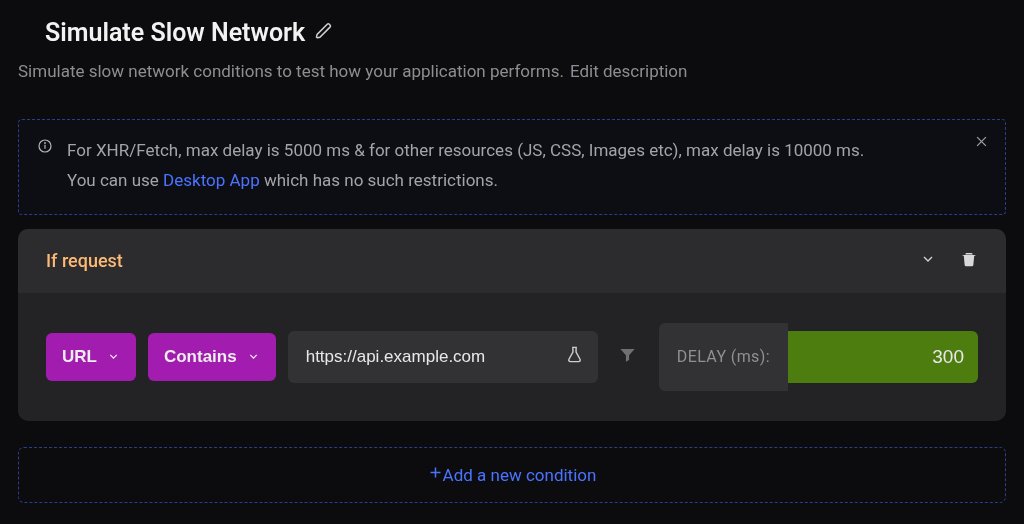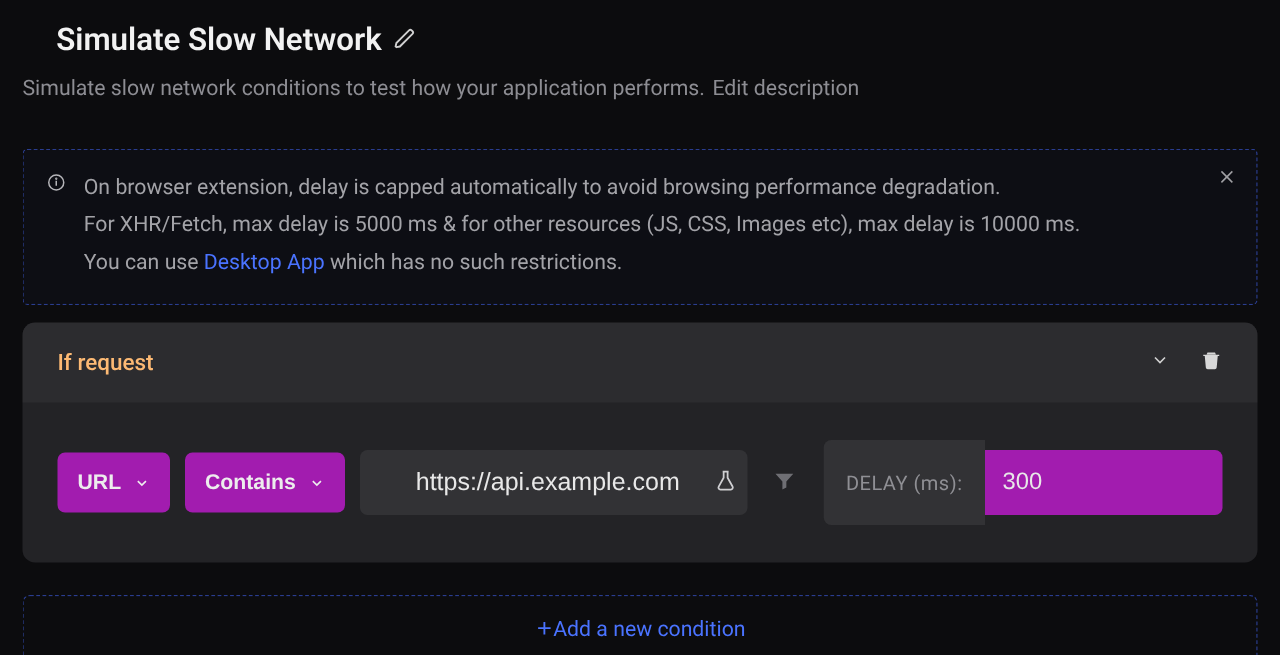--- a/index.html
+++ b/index.html
@@ -105,24 +105,23 @@
     max-width: 310px;
     display: flex;
     align-items: center;
     padding: 0 14px 0 18px;
     height: 52px;
   }
   .url-input {
     background: transparent;
     border: none;
     outline: none;
-    font-size: 20px;
+    font-size: 17px;
     color: #e8e8e8;
     flex: 1;
-    text-align: center;
   }
   .beaker-icon svg { width: 19px; height: 19px; stroke: #cfcfd2; fill: none; }
   .filter-icon { margin-left: 8px; }
   .filter-icon svg { width: 19px; height: 19px; fill: #6f6f74; }
   .delay-group {
     margin-left: auto;
     display: flex;
     align-items: center;
     gap: 0;
   }
@@ -131,29 +130,30 @@
     border-radius: 6px 0 0 6px;
     padding: 0 18px;
     height: 68px;
     display: flex;
     align-items: center;
     font-size: 16px;
     color: #8f8f94;
     letter-spacing: 0.4px;
   }
   .delay-input {
-    background: #a21caf;
+    background: #4d7c0f;
     border: none;
     border-radius: 0 6px 6px 0;
     height: 52px;
     width: 190px;
     padding: 0 14px;
     font-size: 19px;
     color: #e8e8e8;
     outline: none;
+    text-align: right;
   }
   .add-row {
     margin-top: 26px;
     border: 1px dashed #2a3d8f;
     border-radius: 6px;
     height: 56px;
     display: flex;
     align-items: center;
     justify-content: center;
     cursor: pointer;
@@ -180,21 +180,20 @@
 
 <div class="info-box">
   <span class="info-icon">
     <svg viewBox="0 0 24 24" stroke-width="1.8">
         <circle cx="12" cy="12" r="9"></circle>
         <line x1="12" y1="10" x2="12" y2="16"></line>
         <circle cx="12" cy="7.5" r="0.5" fill="#b5b5b9"></circle>
       </svg>
   </span>
   <div class="info-text">
-    <div>On browser extension, delay is capped automatically to avoid browsing performance degradation.</div>
     <div>For XHR/Fetch, max delay is 5000 ms &amp; for other resources (JS, CSS, Images etc), max delay is 10000 ms.</div>
     <div>
       <span>You can use </span><a href="#">Desktop App</a><span> which has no such restrictions.</span>
     </div>
   </div>
   <span class="close-x">
     <svg viewBox="0 0 24 24" stroke-width="2">
         <line x1="5" y1="5" x2="19" y2="19"></line>
         <line x1="19" y1="5" x2="5" y2="19"></line>
       </svg>

